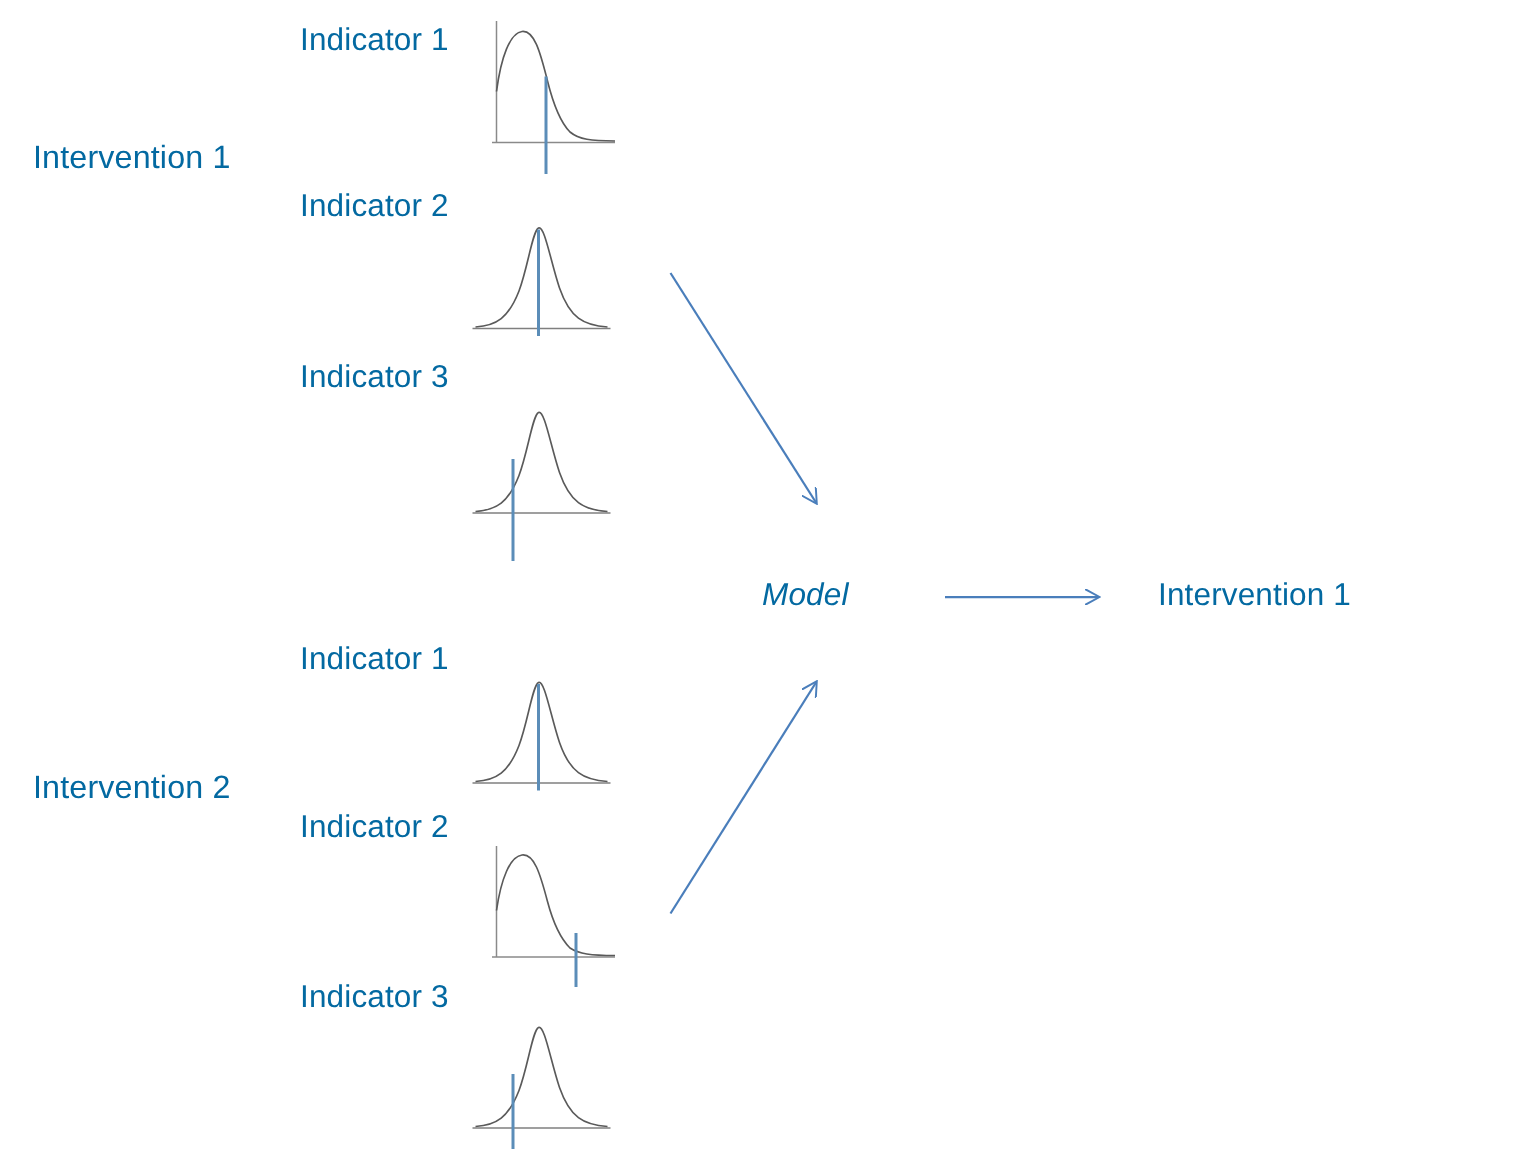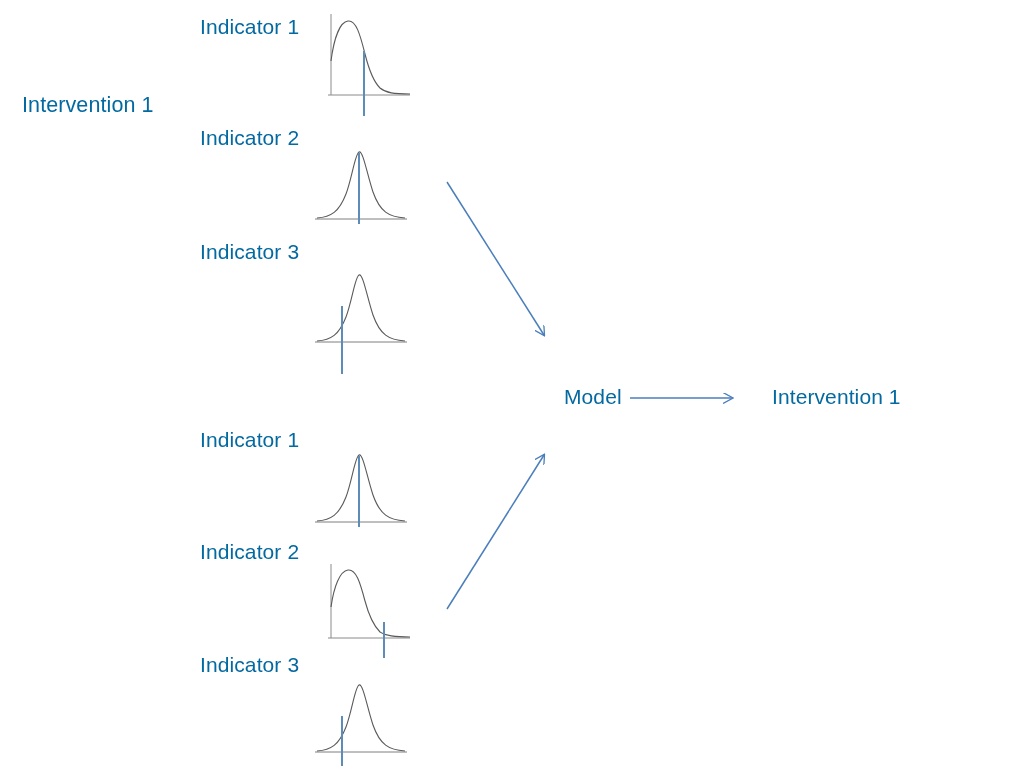--- a/index.html
+++ b/index.html
@@ -94,21 +94,21 @@
     <svg width="120" height="175" viewBox="0 0 120 175">
       <defs>
         <marker id="ah-down" markerWidth="11" markerHeight="11" refX="9" refY="5.5" orient="auto" markerUnits="userSpaceOnUse">
           <path d="M0,0 L10,5.5 L0,11" fill="none" stroke="#4A7EBB" stroke-width="1.3"></path>
         </marker>
       </defs>
       <line x1="7" y1="7" x2="104" y2="160" stroke="#4A7EBB" stroke-width="1.5" marker-end="url(#ah-down)"></line>
     </svg>
   </div>
 
-  <div class="lbl" style="left:564px; top:384px;">Model</div>
+  <div class="lbl" style="left:508px; top:384px;font-style:italic;">Model</div>
 
   <div class="arrow" style="left:628px; top:388px; width:115px; height:20px;">
     <svg width="115" height="20" viewBox="0 0 115 20">
       <defs>
         <marker id="ah-right" markerWidth="11" markerHeight="11" refX="9" refY="5.5" orient="auto" markerUnits="userSpaceOnUse">
           <path d="M0,0 L10,5.5 L0,11" fill="none" stroke="#4A7EBB" stroke-width="1.3"></path>
         </marker>
       </defs>
       <line x1="2" y1="10" x2="104" y2="10" stroke="#4A7EBB" stroke-width="1.5" marker-end="url(#ah-right)"></line>
     </svg>
@@ -120,20 +120,21 @@
     <svg width="120" height="175" viewBox="0 0 120 175">
       <defs>
         <marker id="ah-up" markerWidth="11" markerHeight="11" refX="9" refY="5.5" orient="auto" markerUnits="userSpaceOnUse">
           <path d="M0,0 L10,5.5 L0,11" fill="none" stroke="#4A7EBB" stroke-width="1.3"></path>
         </marker>
       </defs>
       <line x1="7" y1="166" x2="104" y2="12" stroke="#4A7EBB" stroke-width="1.5" marker-end="url(#ah-up)"></line>
     </svg>
   </div>
 
+  <div class="lbl lbl-group" style="left:22px; top:512px;">Intervention 2</div>
 
   <div class="lbl" style="left:200px; top:427px;">Indicator 1</div>
 
   <div class="curve" style="left:313px; top:449px; width:96px; height:82px;">
     <svg width="96" height="82" viewBox="0 0 96 82">
       <line x1="2" y1="73" x2="94" y2="73" stroke="#7f7f7f" stroke-width="1"></line>
       <path d="M4,72 C18,71 26,66 33,48 C39,32 42,8 46,6 C50,4 54,28 60,46
                C67,66 76,71 92,72" fill="none" stroke="#5a5a5a" stroke-width="1.1"></path>
       <line x1="46" y1="7" x2="46" y2="78" stroke="#5B8DB8" stroke-width="2"></line>
     </svg>

